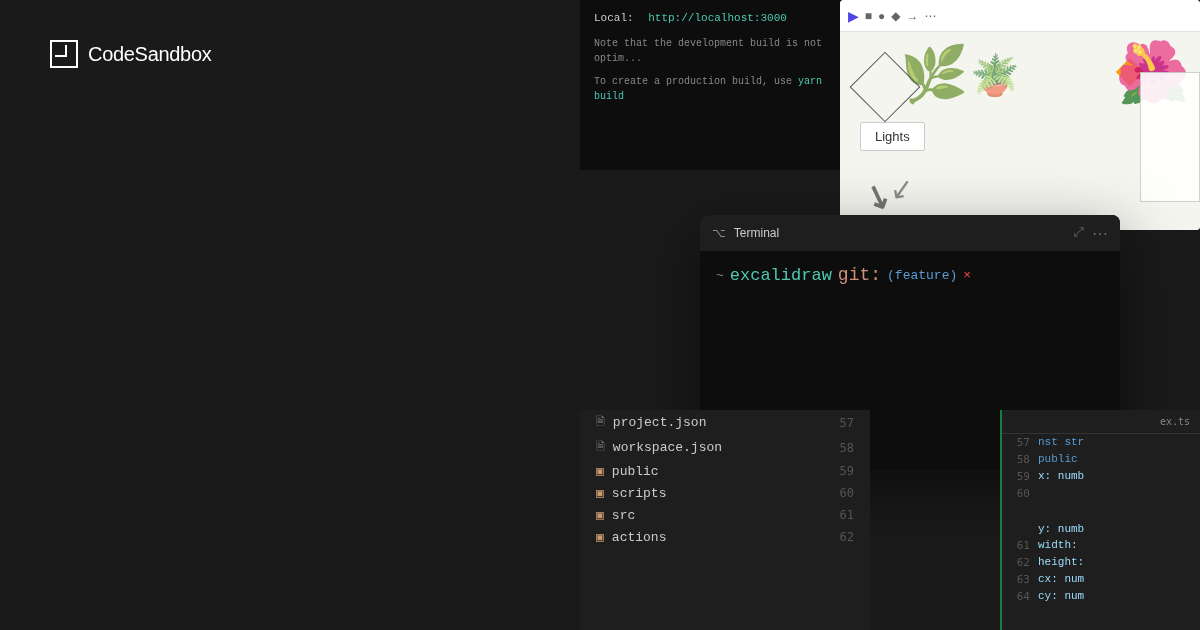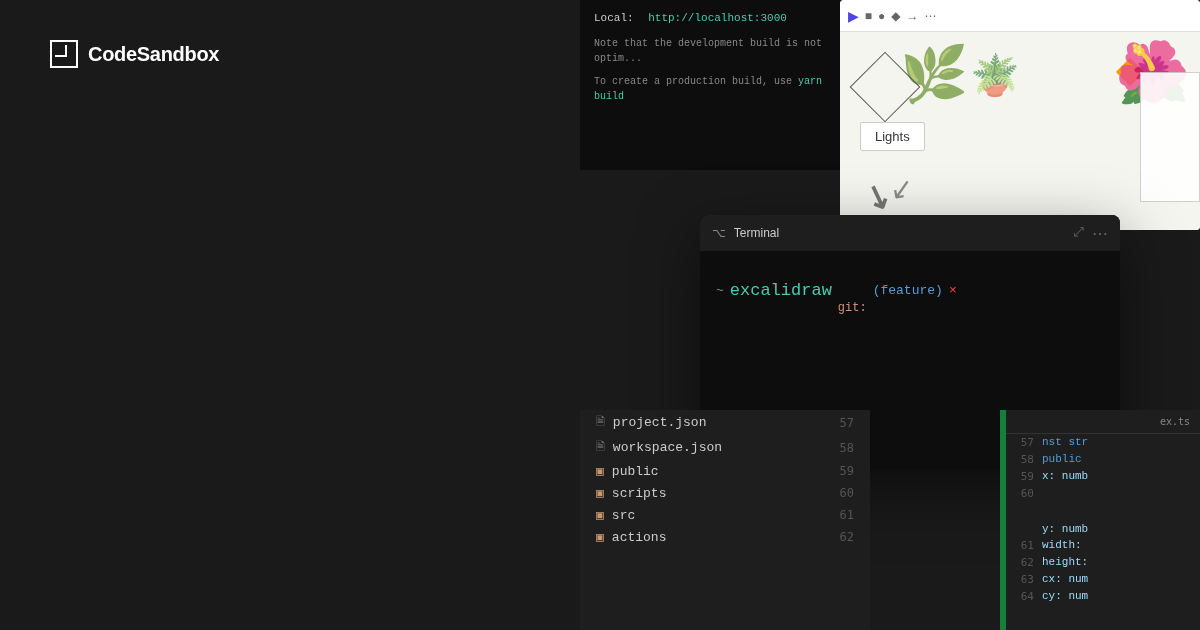--- a/index.html
+++ b/index.html
@@ -51,21 +51,21 @@
       width: 10px;
       height: 10px;
       background: #1a1a1a;
       border-right: 2px solid #ffffff;
       border-bottom: 2px solid #ffffff;
     }
 
     .logo-text {
       color: #ffffff;
       font-size: 20px;
-      font-weight: 700;
+      font-weight: 400;
       letter-spacing: -0.3px;
     }
 
     .tagline {
       margin-top: auto;
       padding-bottom: 60px;
     }
 
     .tagline-line {
       color: #d4f542;
@@ -191,22 +191,21 @@
     }
 
     .terminal-branch {
       color: #569cd6;
       font-size: 13px;
       text-align: right;
     }
 
     .terminal-branch-paren {
       color: #ce9178;
-      font-size: 12px;
-      margin-top: 36px;
+      font-size: 18px;
     }
 
     .terminal-x {
       color: #f44747;
       font-size: 13px;
     }
 
     
     .devserver-panel {
       position: absolute;
@@ -263,21 +262,21 @@
 
     
     .code-panel {
       position: absolute;
       bottom: 0;
       right: 0;
       width: 200px;
       height: 220px;
       background: #1e1e1e;
       overflow: hidden;
-      border-left: 6px solid #15803d;
+      border-left: 2px solid #15803d;
     }
 
     .code-filename {
       color: #888;
       font-size: 10px;
       font-family: monospace;
       padding: 6px 10px;
       border-bottom: 1px solid #333;
       text-align: right;
     }

